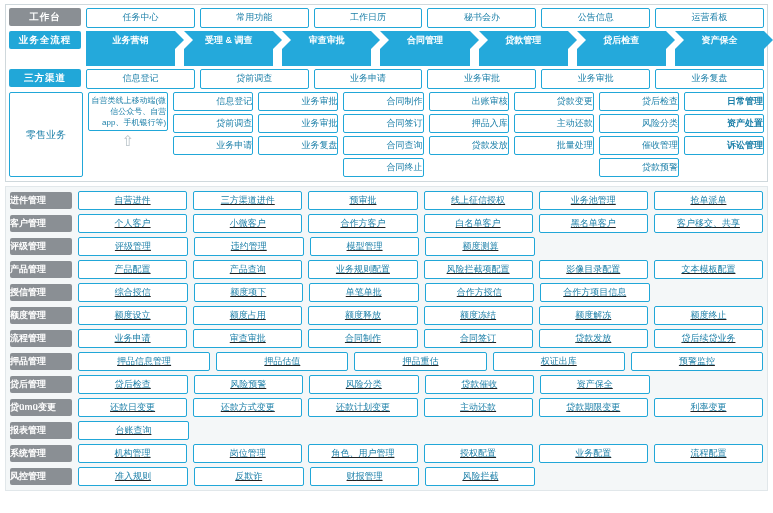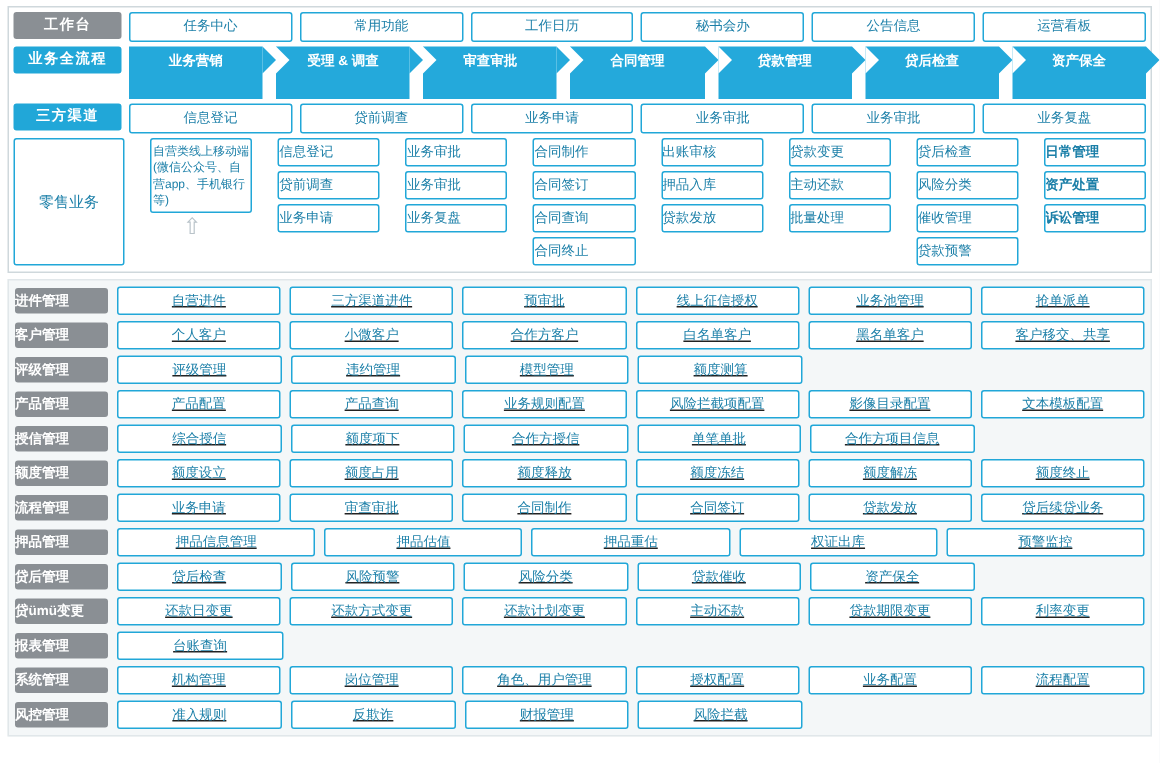--- a/index.html
+++ b/index.html
@@ -55,22 +55,22 @@
   .retail-lbl{
     width:72px;min-width:72px;margin-right:5px;border:1px solid #21a7d8;border-radius:2px;
     color:#1b7fa8;font-size:10px;display:flex;align-items:center;justify-content:center;
     background:#fff;
   }
   .grid{flex:1;display:flex;}
   .col{flex:1;margin-right:5px;display:flex;flex-direction:column;}
   .col:last-child{margin-right:0;font-weight:bold;}
   .box{
     border:1px solid #21a7d8;color:#1b7fa8;background:#fff;border-radius:2px;
-    text-align:left;font-size:9px;height:17px;line-height:16px;margin-bottom:3px;
-    white-space:nowrap;overflow:hidden;margin-left:12px;
+    text-align:right;font-size:9px;height:17px;line-height:16px;margin-bottom:3px;
+    white-space:nowrap;overflow:hidden;
   }
   .box:last-child{margin-bottom:0;}
   .box.multi{height:auto;line-height:11px;padding:2px 1px;white-space:normal;font-size:8px;}
   .arrow-up{
     text-align:center;color:#b9c3c9;font-size:15px;line-height:14px;height:14px;
   }
 
   
   .bottom{margin-top:4px;background:#f4f7f8;border:1px solid #e1e7ea;padding:4px 4px;}
   .brow{display:flex;align-items:center;margin-bottom:4px;}
@@ -231,22 +231,22 @@
         <div class="bcell">影像目录配置</div>
         <div class="bcell">文本模板配置</div>
       </div>
     </div>
 
     <div class="brow">
       <div class="blbl">授信管理</div>
       <div class="bitems">
         <div class="bcell">综合授信</div>
         <div class="bcell">额度项下</div>
+        <div class="bcell">单笔单批</div>
         <div class="bcell">合作方授信</div>
-        <div class="bcell">单笔单批</div>
         <div class="bcell">合作方项目信息</div>
         <div class="bcell ghost"></div>
       </div>
     </div>
 
     <div class="brow">
       <div class="blbl">额度管理</div>
       <div class="bitems">
         <div class="bcell">额度设立</div>
         <div class="bcell">额度占用</div>

